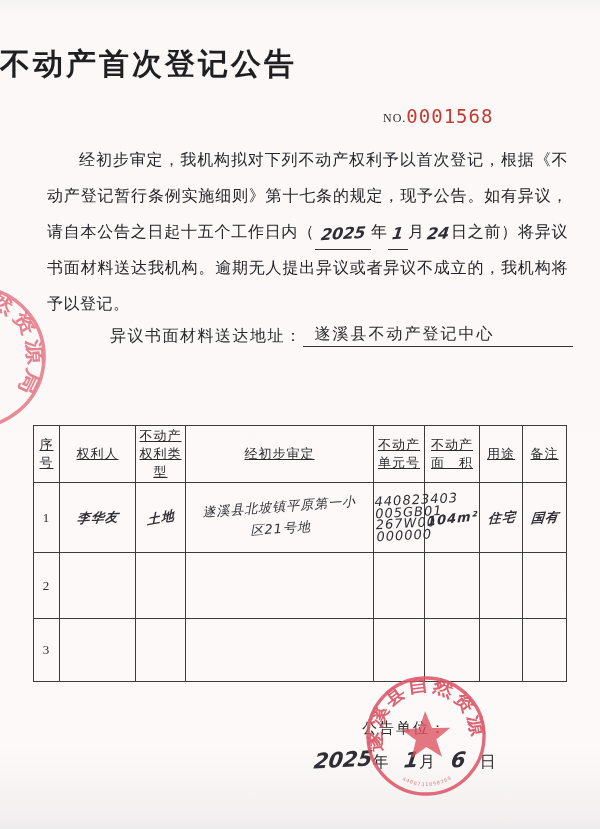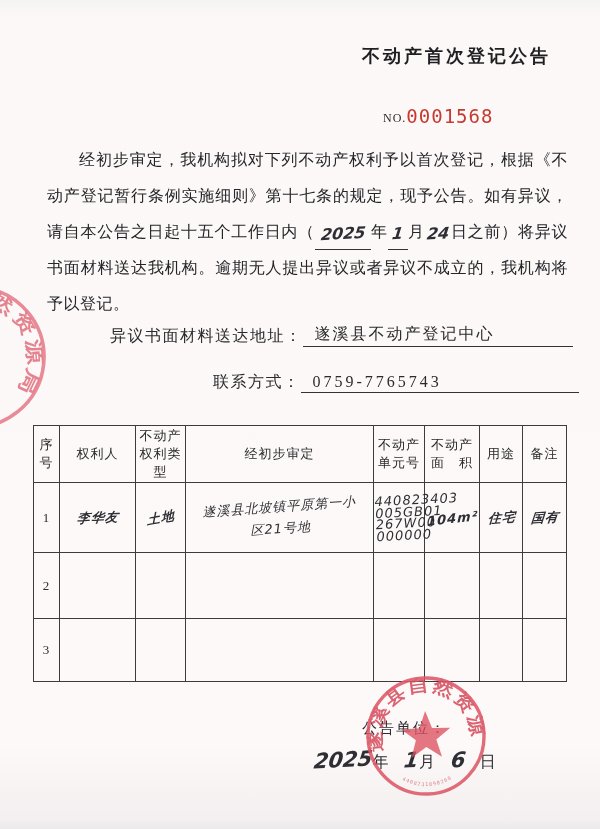--- a/index.html
+++ b/index.html
@@ -9,22 +9,22 @@
     background:
       linear-gradient(180deg, #f6f3f3 0%, #fbf8f7 2%, #fcf9f8 90%, #f3eff0 99%, #eceaea 100%),
       #fcf9f8;
     overflow:hidden;
     font-family:"Liberation Serif","DejaVu Serif",serif;
     color:#2b2b2e;
   }
   
   .title {
     position:absolute; top:44px; left:0; width:551px;
-    text-align:right; font-family:"DejaVu Sans","Liberation Sans",sans-serif;
-    font-weight:bold; font-size:18px; letter-spacing:3px; color:#1f1f22;
+    text-align:left; font-family:"DejaVu Sans","Liberation Sans",sans-serif;
+    font-weight:bold; font-size:30px; letter-spacing:3px; color:#1f1f22;
   }
   .no-line { position:absolute; top:104px; left:383px; white-space:nowrap; }
   .no-label { font-size:12px; letter-spacing:1px; color:#2a2a2d; }
   .no-value {
     font-family:"DejaVu Sans Mono","Liberation Mono",monospace;
     font-weight:normal; font-size:19px; letter-spacing:1px; color:#c63a31;
     position:relative; top:1px;
   }
   
   .para {
@@ -55,21 +55,21 @@
   .contact-line .fill-underline { width:278px; letter-spacing:3px; }
   
   table.reg {
     position:absolute; top:425px; left:33px;
     border-collapse:collapse; table-layout:fixed; width:533px;
   }
   table.reg td {
     border:1.4px solid #3c3c3e; text-align:center; vertical-align:middle;
     font-size:13px; letter-spacing:1px; padding:1px; overflow:visible;
   }
-  table.reg .hdr { height:46px; color:#2a2a2d; }
+  table.reg .hdr { height:46px; color:#2a2a2d;text-decoration:underline; }
   .pre { white-space:pre-line; }
   .row-1 { height:70px; }
   .row-2 { height:66px; }
   .row-3 { height:63px; }
   .seq { font-size:13px; letter-spacing:0; }
   .hw-owner  { font-size:20px; transform:rotate(-2deg); }
   .hw-type   { font-size:18px; transform:rotate(-10deg); }
   .hw-loc    { font-size:14.5px; text-align:left; padding-left:6px; transform:rotate(-4deg); line-height:22px; }
   .hw-unit   { font-size:9.5px; text-align:left; padding-left:2px; line-height:11.5px; transform:rotate(-3deg); letter-spacing:0; }
   .hw-area   { font-size:14px; transform:rotate(-6deg); }
@@ -96,23 +96,20 @@
   <div class="no-line">
     <span class="no-label">NO.</span><span class="no-value">0001568</span>
   </div>
 
   <div class="para">
     <span>经初步审定，我机构拟对下列不动产权利予以首次登记，根据《不动产登记暂行条例实施细则》第十七条的规定，现予公告。如有异议，请自本公告之日起十五个工作日内（</span><span class="blank year"><span class="hand hand-ink">2025</span></span><span>年</span><span class="blank month"><span class="hand hand-ink">1</span></span><span>月</span><span class="blank day"><span class="hand hand-ink">24</span></span><span>日之前）将异议书面材料送达我机构。逾期无人提出异议或者异议不成立的，我机构将予以登记。</span>
   </div>
 
   <div class="addr-line">
     <span>异议书面材料送达地址：</span><span class="fill-underline">遂溪县不动产登记中心</span>
-  </div>
-  <div class="contact-line">
-    <span>联系方式：</span><span class="fill-underline">0759-7765743</span>
   </div>
 
   <table class="reg">
     <colgroup>
       <col style="width:26px">
         <col style="width:76px">
         <col style="width:50px">
         <col style="width:188px">
       <col style="width:51px">
         <col style="width:55px">

